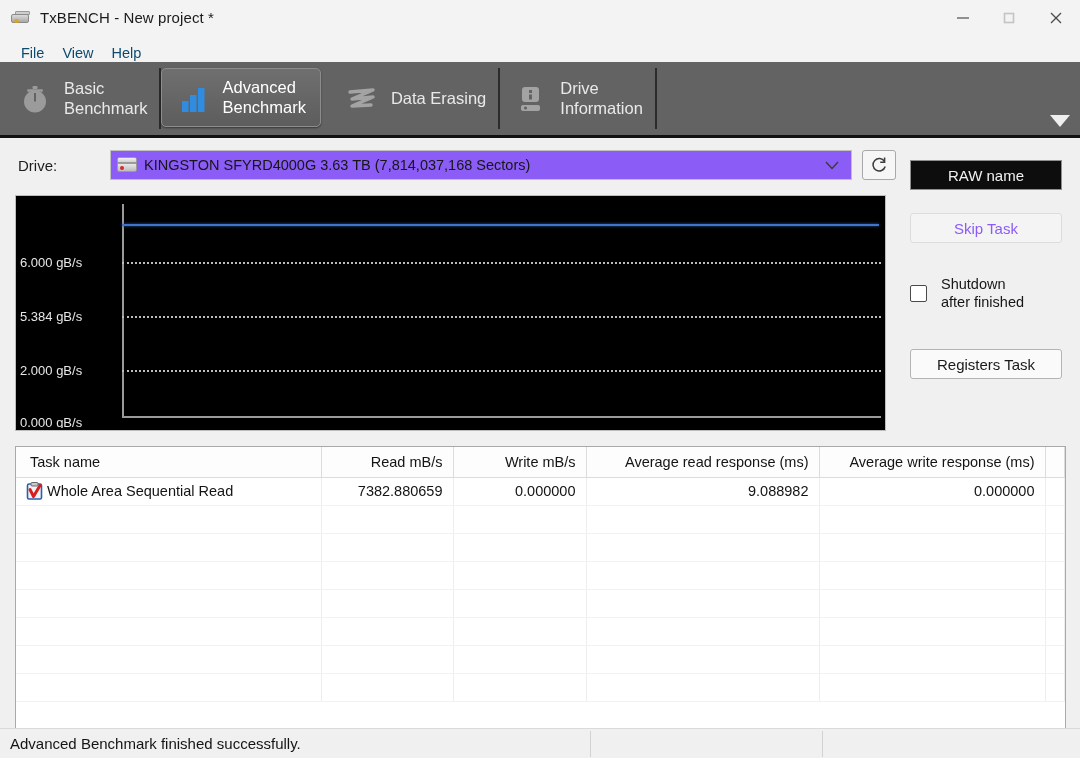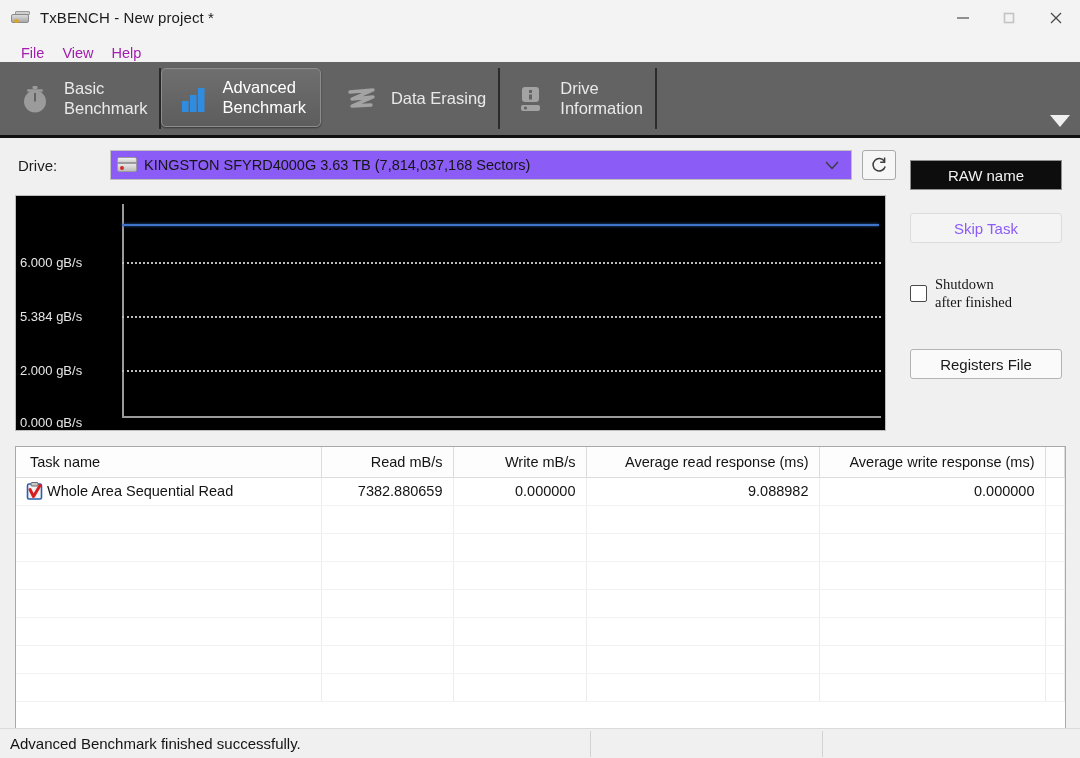--- a/index.html
+++ b/index.html
@@ -63,21 +63,21 @@
   .winbtn.close { width: 48px; }
 
   
   .menubar {
     height: 27px; flex: 0 0 27px;
     background: #f3f3f3;
     display: flex; align-items: center;
     padding-left: 12px;
   }
   .menu-item {
-    font-size: 14.5px; color: #a21caf;
+    font-size: 14.5px; color: #0c4a6e;
     padding: 2px 9px;
     margin-top: 8px;
   }
 
   
   .tabstrip {
     height: 76px; flex: 0 0 76px;
     background: #636363;
     position: relative;
     display: flex;
@@ -220,21 +220,21 @@
     background: #fafafa;
     border: 1px solid #b4b4b4; border-radius: 3px;
     display: flex; align-items: center; justify-content: center;
     font-size: 15px; color: #1a1a1a;
   }
   .btn.disabled { color: #8b5cf6; background: #f4f4f4; border-color: #dcdcdc; }
   .btn-start { margin-top: 0; }
   .btn-skip { margin-top: 18px; }
   .chk-row {
     margin-top: 32px;
-    display: flex; align-items: center; gap: 8px; font-family: Liberation Serif, serif;
+    display: flex; align-items: center; gap: 14px;
   }
   .chk-box {
     width: 17px; height: 17px; flex: 0 0 17px;
     border: 1px solid #4a4a4a; background: #fff;
     border-radius: 2px;
   }
   .chk-label { font-size: 14.5px; color: #161616; line-height: 1.25; white-space: pre-line; }
   .btn-reg { margin-top: 38px; }
 
   
@@ -425,21 +425,21 @@
       </div>
     </div>
 
     <div class="sidebtns">
       <div class="btn btn-skip disabled">Skip Task</div>
       <div class="chk-row">
         <div class="chk-box"></div>
         <div class="chk-label">Shutdown
 after finished</div>
       </div>
-      <div class="btn btn-reg">Registers File</div>
+      <div class="btn btn-reg">Registers Task</div>
     </div>
 
     <div class="table-wrap">
       <table>
         <colgroup>
           <col style="width:305px">
             <col style="width:132px">
             <col style="width:133px">
           <col style="width:233px">
             <col style="width:226px">

